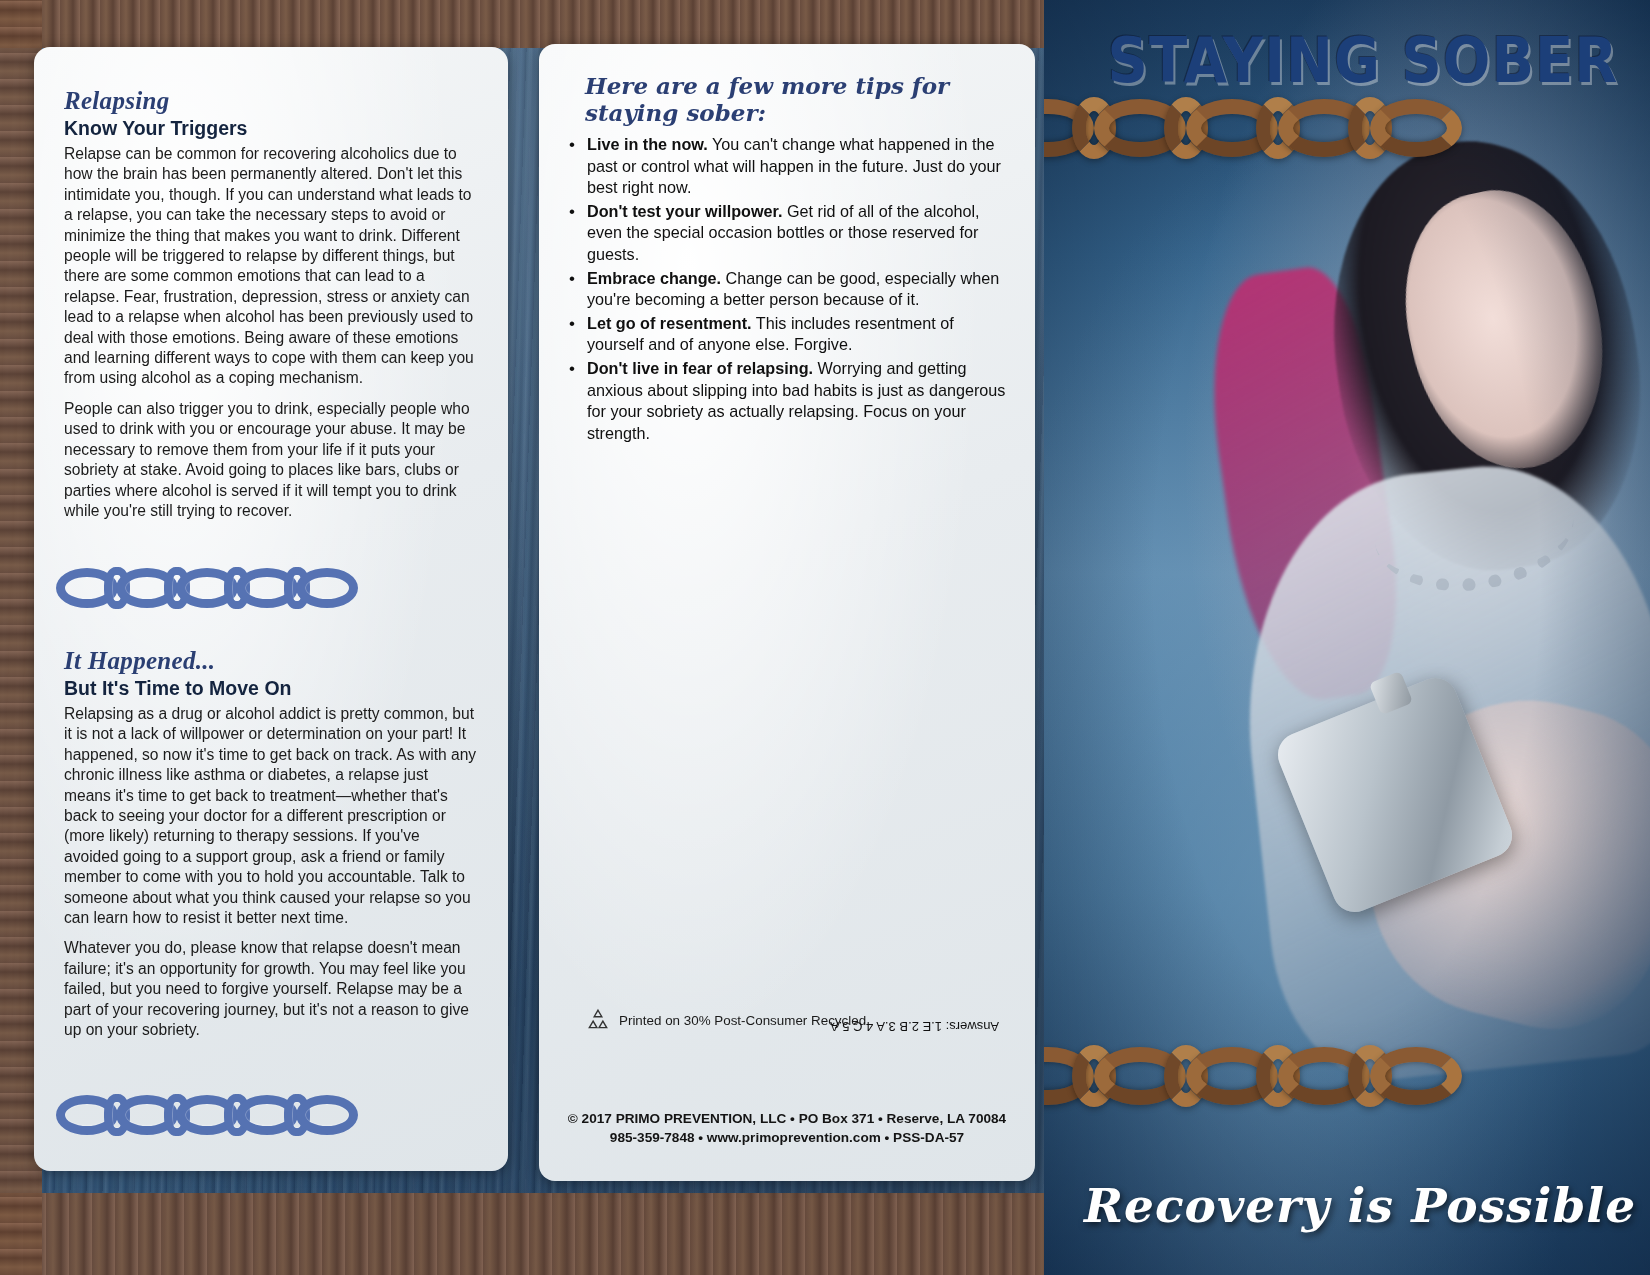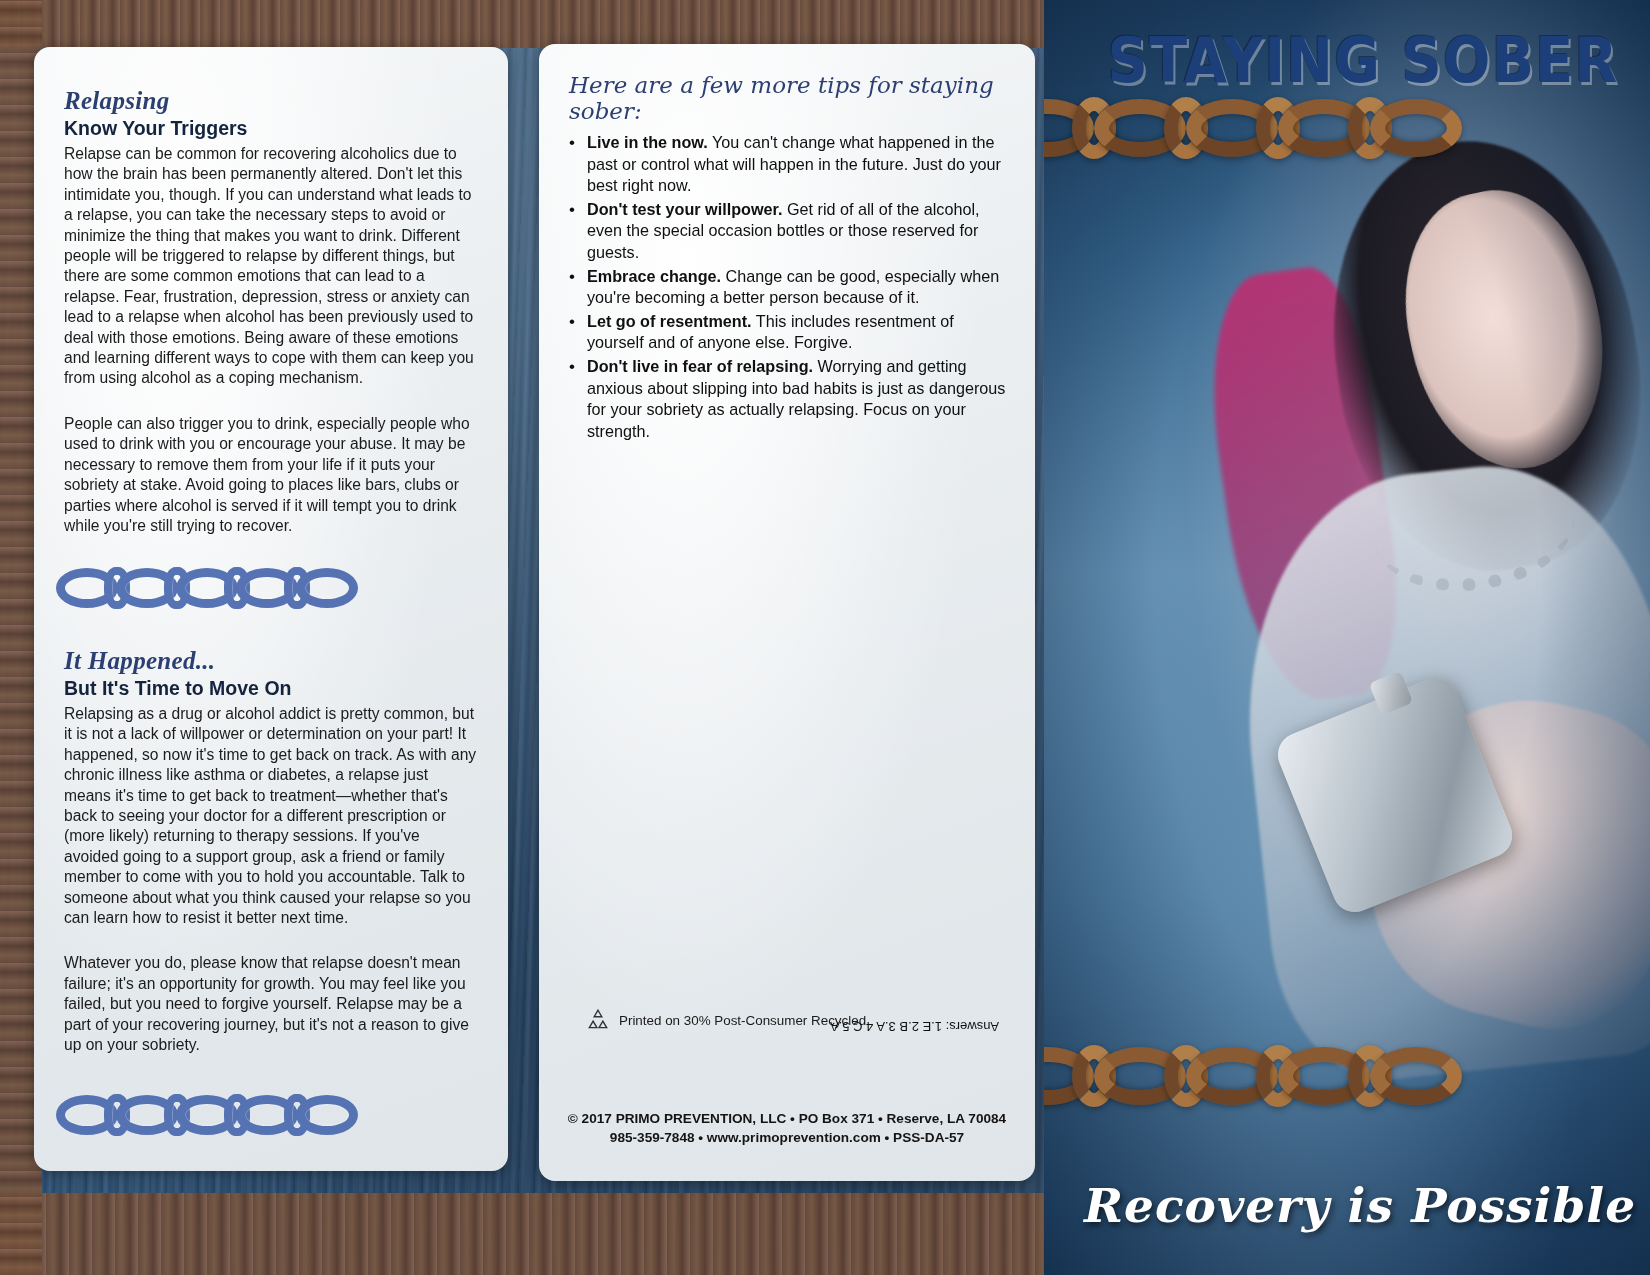--- a/index.html
+++ b/index.html
@@ -70,21 +70,21 @@
     color: #14243f;
     margin: 0 0 4px 0;
   }
   p.body {
     font-size: 15.6px;
     line-height: 20.4px;
     color: #1b1b1b;
     margin: 0 0 0 0;
     text-align: left;
   }
-  p.body + p.body { margin-top: 25px; }
+  p.body + p.body { margin-top: 10px; }
 
   
   .chain {
     position: absolute;
     left: 22px;
     width: 430px;
     height: 46px;
     display: flex;
     align-items: center;
     gap: 0px;
@@ -102,24 +102,24 @@
   .link.v {
     width: 26px; height: 42px;
     border-width: 8px;
     border-radius: 45%;
   }
 
   
   h2.tips-title {
     font-family: "DejaVu Serif", serif;
     font-style: italic;
-    font-weight: 400;
+    font-weight: 700;
     color: #2b3f73;
     font-size: 23px;
-    margin: 0 0 8px 4px;
+    margin: 0 0 8px 20px;
   }
   ul.tips { list-style: none; margin: 0; padding: 0; }
   ul.tips li {
     position: relative;
     padding-left: 22px;
     font-size: 16.2px;
     line-height: 21.6px;
     color: #101010;
     margin-bottom: 2px;
   }

